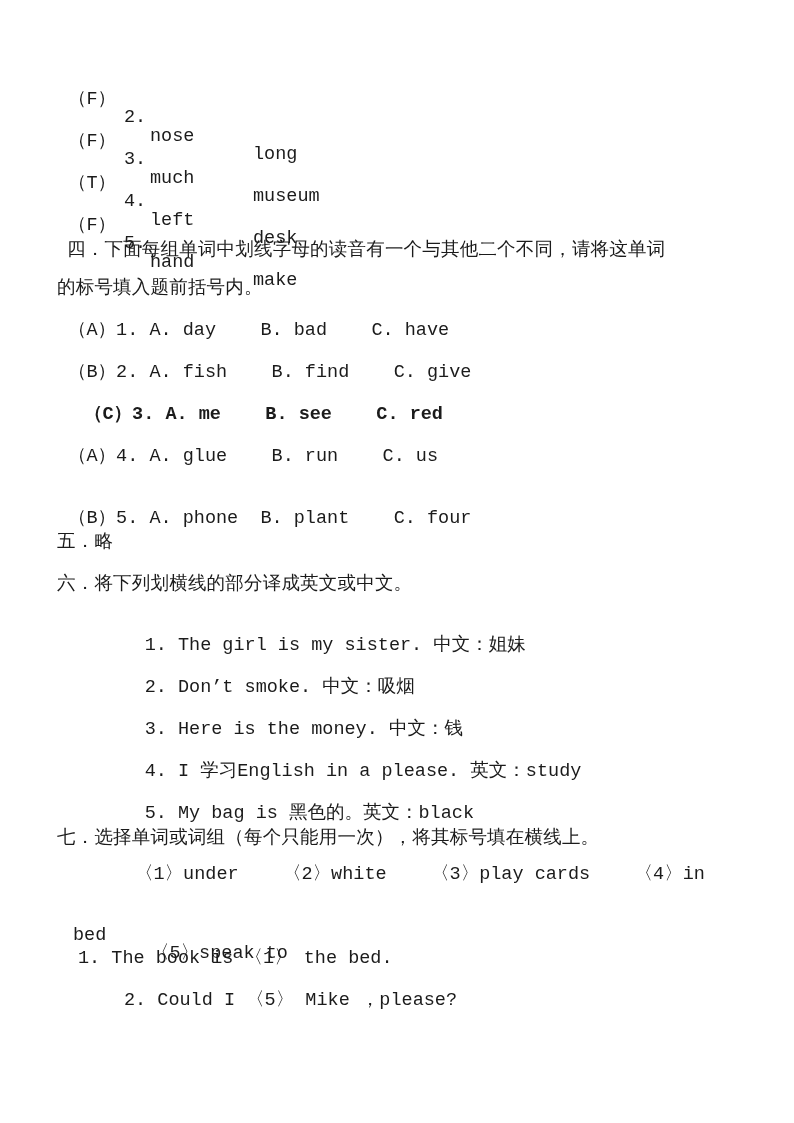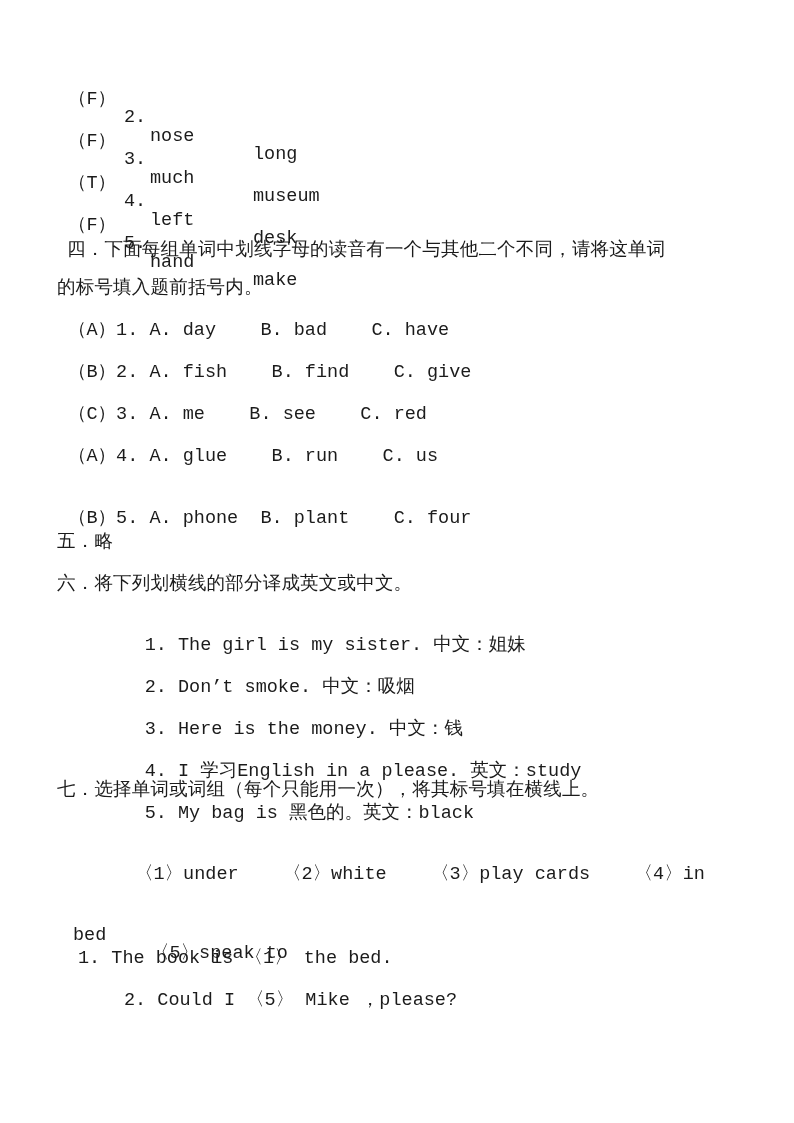--- a/index.html
+++ b/index.html
@@ -88,21 +88,21 @@
       <span class="col-a" style="left:185px;">make</span>
     </div>
   </div>
 
   <div>
     <div class="line cjk-head" style="left:57px; top:240px;margin-left:10px;">四．下面每组单词中划线字母的读音有一个与其他二个不同，请将这单词</div>
     <div class="line cjk-head" style="left:57px; top:278px;">的标号填入题前括号内。</div>
 
     <div class="line mono" style="left:68px; top:322px;">（A）1. A. day    B. bad    C. have</div>
     <div class="line mono" style="left:68px; top:364px;">（B）2. A. fish    B. find    C. give</div>
-    <div class="line mono" style="left:68px; top:406px;">（C）3. A. me    B. see    C. red</div>
+    <div class="line mono" style="left:84px; top:406px;font-weight:bold;">（C）3. A. me    B. see    C. red</div>
     <div class="line mono" style="left:68px; top:448px;">（A）4. A. glue    B. run    C. us</div>
     <div class="line mono" style="left:68px; top:510px;text-align:center;">（B）5. A. phone  B. plant    C. four</div>
   </div>
 
   <div>
     <div class="line cjk-head" style="left:57px; top:532px;">五．略</div>
   </div>
 
   <div>
     <div class="line cjk-head" style="left:57px; top:574px;">六．将下列划横线的部分译成英文或中文。</div>
@@ -122,21 +122,21 @@
     <div class="line mono" style="left:78px; top:742px;">
       <span>4.</span><span> </span><span>I </span><span class="cjk-inline">学习</span><span>English in a please.</span><span> </span><span class="cjk-inline">英文：</span><span>study</span>
     </div>
 
     <div class="line mono" style="left:78px; top:784px;">
       <span>5.</span><span> </span><span>My bag is </span><span class="cjk-inline">黑色的。</span><span class="cjk-inline">英文：</span><span>black</span>
     </div>
   </div>
 
   <div>
-    <div class="line cjk-head" style="left:57px; top:780px;">七．选择单词或词组（每个只能用一次），将其标号填在横线上。</div>
+    <div class="line cjk-head" style="left:57px; top:828px;">七．选择单词或词组（每个只能用一次），将其标号填在横线上。</div>
 
     <div class="line mono" style="left:135px; top:866px;font-family:Liberation Mono, monospace;">〈1〉under    〈2〉white    〈3〉play cards    〈4〉in</div>
 
     <div class="line mono" style="left:73px; top:908px;">
       <span class="col-a" style="left:0px;">bed</span>
       <span class="col-a" style="left:78px;">〈5〉speak to</span>
     </div>
 
     <div class="line mono" style="left:78px; top:950px;">1. The book is 〈1〉 the bed.</div>
     <div class="line mono" style="left:78px; top:992px;margin-left:46px;">2. Could I 〈5〉 Mike ，please?</div>

